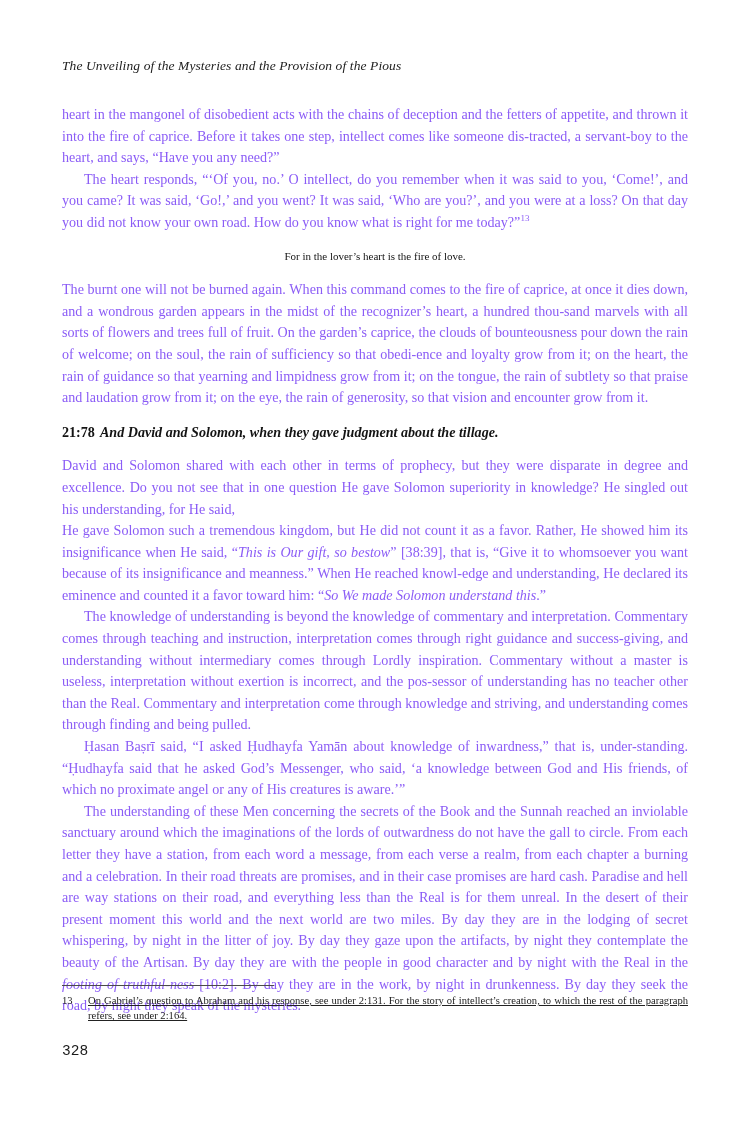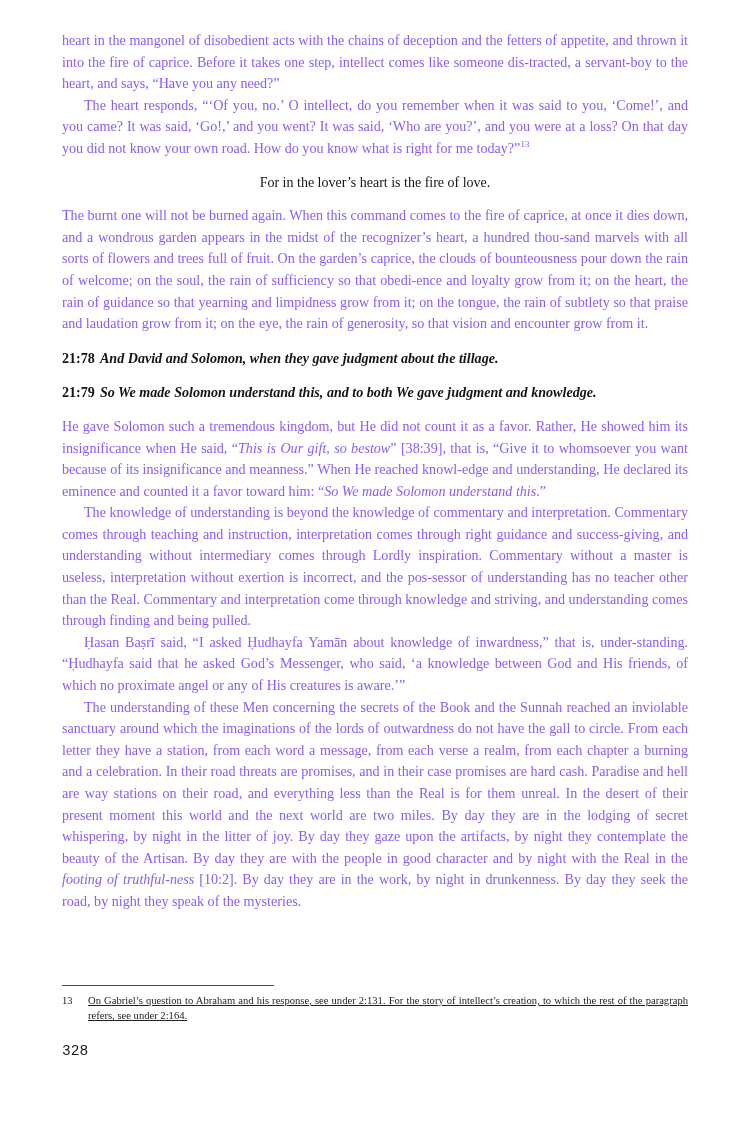--- a/index.html
+++ b/index.html
@@ -43,21 +43,21 @@
     text-align: justify;
     text-justify: inter-word;
     hyphens: manual;
     color: #8b5cf6;
   }
   p.para.indent {
     text-indent: 22px;
   }
   .centered-line {
     text-align: center;
-    font-size: 14px;
+    font-size: 11px;
     line-height: 21.6px;
     margin: 12px 0 12px 0;
     color: #141414;
   }
   .verse-heading {
     font-size: 14.1px;
     line-height: 21.6px;
     margin: 13px 0 12px 0;
     color: #141414;
   }
@@ -111,36 +111,37 @@
     font-family: Liberation Mono, monospace;
   }
 </style>
 </head>
 <body>
 
 <div class="page">
 
   <div class="content">
 
+    <div class="running-head">The Unveiling of the Mysteries and the Provision of the Pious</div>
 
     <div class="body-block">
 
       <p class="para"><span>heart in the mangonel of disobedient acts with the chains of deception and the fetters of appetite, and thrown it into the fire of caprice.  Before it takes one step, intellect comes like someone dis-tracted, a servant-boy to the heart, and says, “Have you any need?”</span></p>
 
       <p class="para indent"><span>The heart responds, “‘Of you, no.’  O intellect, do you remember when it was said to you, ‘Come!’, and you came?  It was said, ‘Go!,’ and you went?  It was said, ‘Who are you?’, and you were at a loss?  On that day you did not know your own road.  How do you know what is right for me today?”</span><sup class="fn">13</sup></p>
 
 
       <div class="centered-line">For in the lover’s heart is the fire of love.</div>
 
       <p class="para"><span>The burnt one will not be burned again.  When this command comes to the fire of caprice, at once it dies down, and a wondrous garden appears in the midst of the recognizer’s heart, a hundred thou-sand marvels with all sorts of flowers and trees full of fruit.  On the garden’s caprice, the clouds of bounteousness pour down the rain of welcome; on the soul, the rain of sufficiency so that obedi-ence and loyalty grow from it; on the heart, the rain of guidance so that yearning and limpidness grow from it; on the tongue, the rain of subtlety so that praise and laudation grow from it; on the eye, the rain of generosity, so that vision and encounter grow from it.</span></p>
 
       <div class="verse-heading"><span class="ref">21:78</span><span class="vtext">And David and Solomon, when they gave judgment about the tillage.</span></div>
 
+      <p class="para"><span>David and Solomon shared with each other in terms of prophecy, but they were disparate in degree and excellence.  Do you not see that in one question He gave Solomon superiority in knowledge? He singled out his understanding, for He said,</span></p>
 
-      <div class="verse-heading"><span class="ref">21:79</span><span class="vtext">So We made Solomon understand this, and to both We gave judgment and knowledge.</span></div>
 
       <p class="para"><span>He gave Solomon such a tremendous kingdom, but He did not count it as a favor.  Rather, He showed him its insignificance when He said, “</span><span class="it">This is Our gift, so bestow</span><span>” [38:39], that is, “Give it to whomsoever you want because of its insignificance and meanness.”  When He reached knowl-edge and understanding, He declared its eminence and counted it a favor toward him: “</span><span class="it">So We made Solomon understand this</span><span>.”</span></p>
 
       <p class="para indent"><span>The knowledge of understanding is beyond the knowledge of commentary and interpretation. Commentary comes through teaching and instruction, interpretation comes through right guidance and success-giving, and understanding without intermediary comes through Lordly inspiration. Commentary without a master is useless, interpretation without exertion is incorrect, and the pos-sessor of understanding has no teacher other than the Real. Commentary and interpretation come through knowledge and striving, and understanding comes through finding and being pulled.</span></p>
 
       <p class="para indent"><span>Ḥasan Baṣrī said, “I asked Ḥudhayfa Yamān about knowledge of inwardness,” that is, under-standing.  “Ḥudhayfa said that he asked God’s Messenger, who said, ‘a knowledge between God and His friends, of which no proximate angel or any of His creatures is aware.’”</span></p>
 
       <p class="para indent"><span>The understanding of these Men concerning the secrets of the Book and the Sunnah reached an inviolable sanctuary around which the imaginations of the lords of outwardness do not have the gall to circle.  From each letter they have a station, from each word a message, from each verse a realm, from each chapter a burning and a celebration.  In their road threats are promises, and in their case promises are hard cash.  Paradise and hell are way stations on their road, and everything less than the Real is for them unreal.  In the desert of their present moment this world and the next world are two miles.  By day they are in the lodging of secret whispering, by night in the litter of joy.  By day they gaze upon the artifacts, by night they contemplate the beauty of the Artisan.  By day they are with the people in good character and by night with the Real in the </span><span class="it">footing of truthful-ness</span><span> [10:2].  By day they are in the work, by night in drunkenness.  By day they seek the road, by night they speak of the mysteries.</span></p>
 
     </div>

